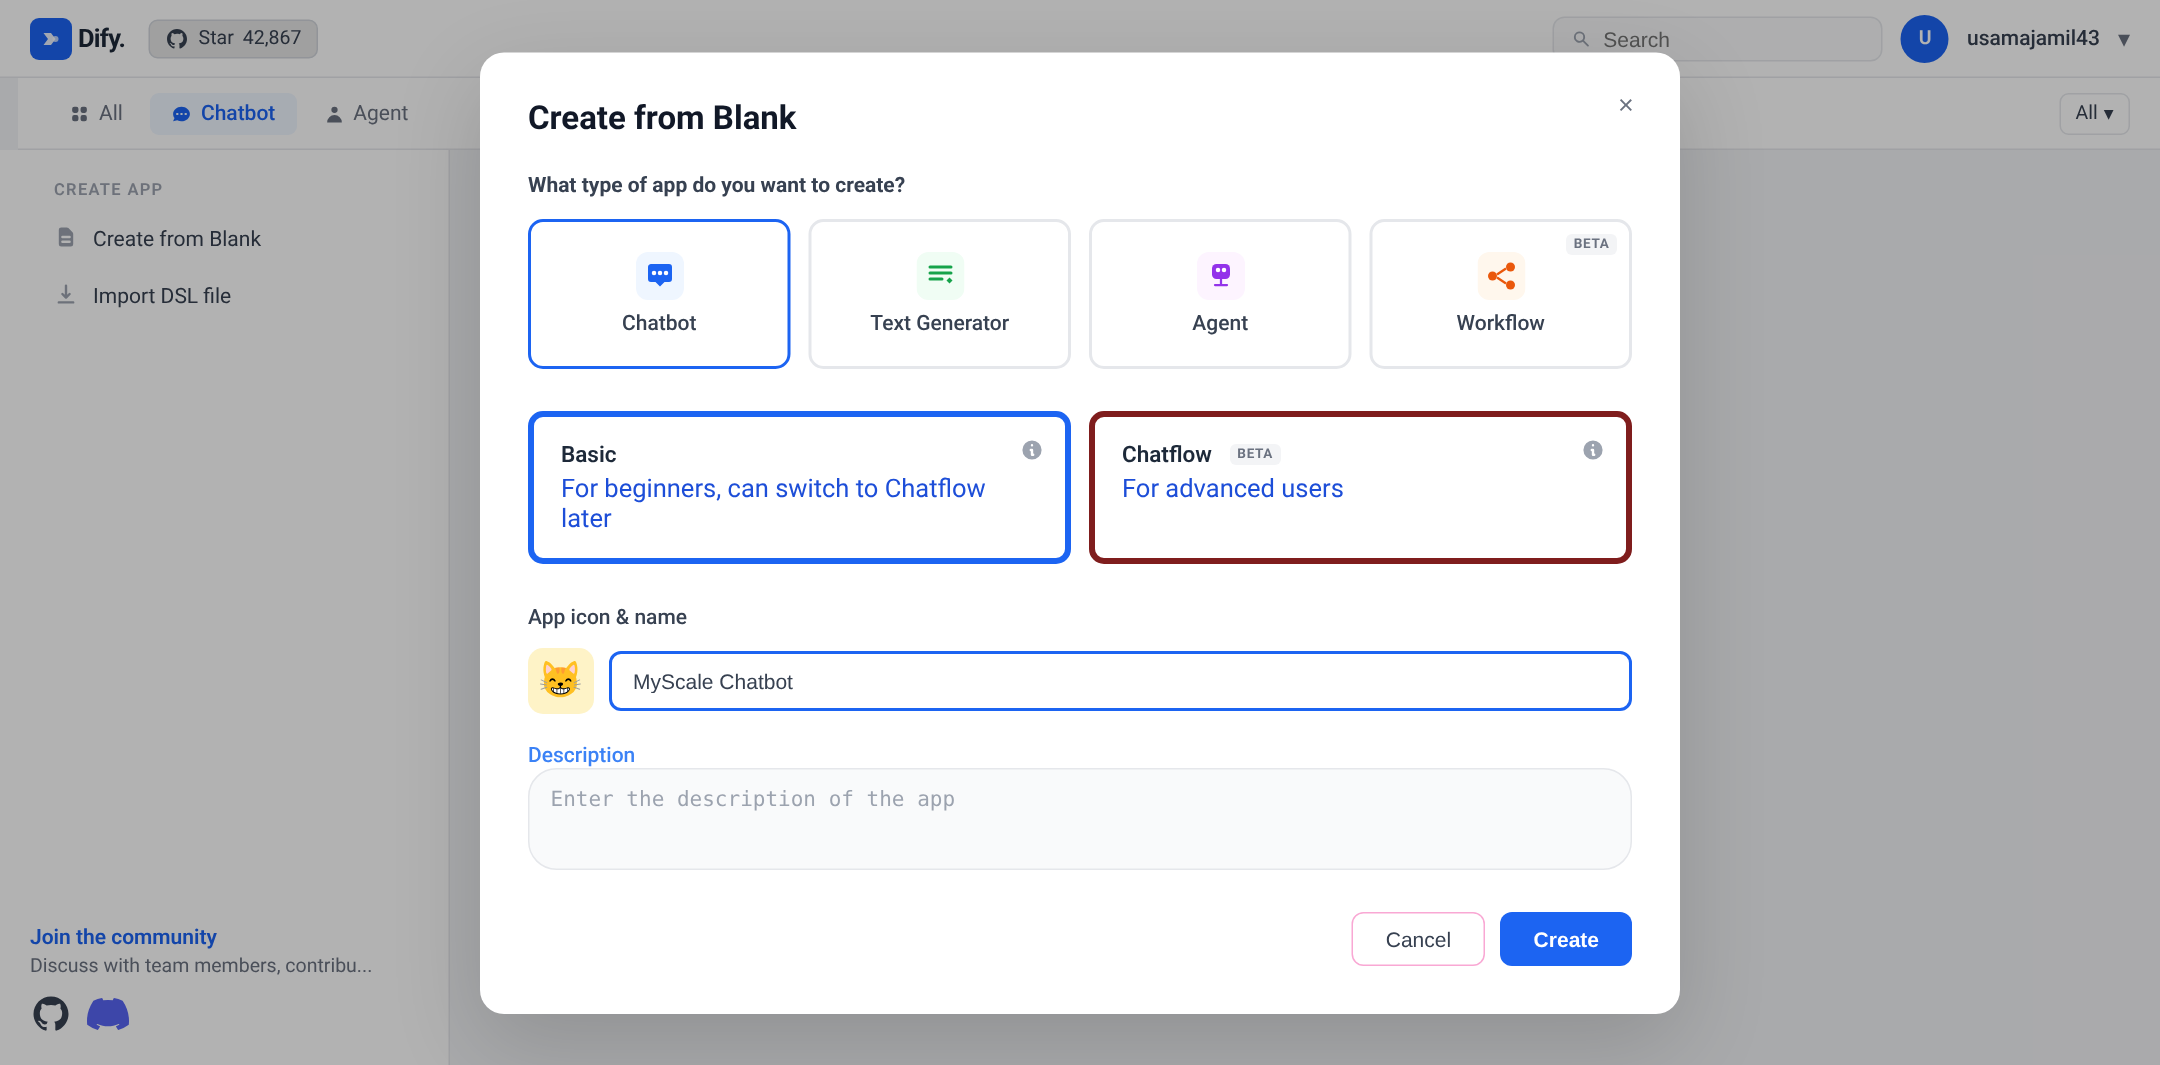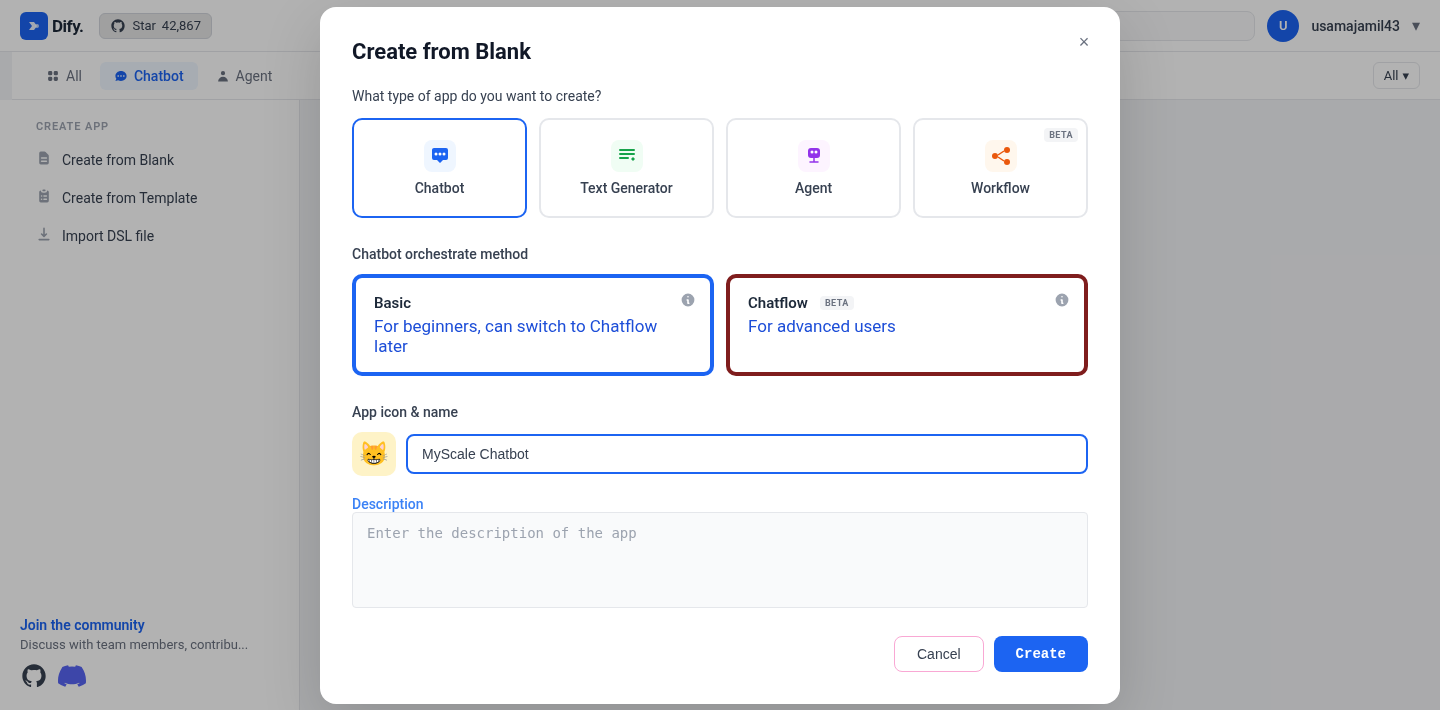--- a/index.html
+++ b/index.html
@@ -246,21 +246,21 @@
       justify-content: center;
       color: #6b7280;
       font-size: 18px;
     }
 
     
     .section-question {
       font-size: 14px;
       color: #374151;
       margin-bottom: 14px;
-      font-weight: 400;
+      font-weight: 700;
     }
 
     
     .app-type-cards {
       display: grid;
       grid-template-columns: repeat(4, 1fr);
       gap: 12px;
       margin-bottom: 28px;
     }
     .app-type-card {
@@ -397,23 +397,23 @@
 
     
     .description-label {
       font-size: 14px;
       font-weight: 500;
       color: #3b82f6;
       margin-bottom: 0;
     }
     .description-textarea {
       width: 100%;
-      height: 96px;
+      height: 68px;
       border: 1px solid #e5e7eb;
-      border-radius: 4px;
+      border-radius: 19px;
       padding: 12px 14px;
       font-size: 14px;
       color: #374151;
       resize: none;
       outline: none;
       background: #f9fafb;
       margin-bottom: 24px;
     }
     .description-textarea::placeholder { color: #9ca3af; }
 
@@ -435,21 +435,20 @@
     }
     .btn-create {
       padding: 9px 22px;
       border: none;
       border-radius: 8px;
       background: #1c64f2;
       font-size: 14px;
       color: #fff;
       cursor: pointer;
       font-weight: 600;
-      font-family: Liberation Mono, monospace;
     }
   </style>
 </head>
 <body>
 
 <div class="bg-page"></div>
 
 <div class="topbar">
   <div class="topbar-logo">
     <div class="logo-icon">
@@ -516,29 +515,20 @@
 
   <div class="sidebar-item">
     <span class="sidebar-item-icon">
       <svg width="16" height="16" viewBox="0 0 20 20" fill="#9ca3af">
         <path fill-rule="evenodd" d="M4 4a2 2 0 012-2h4.586A2 2 0 0112 2.586L15.414 6A2 2 0 0116 7.414V16a2 2 0 01-2 2H6a2 2 0 01-2-2V4zm2 6a1 1 0 011-1h6a1 1 0 110 2H7a1 1 0 01-1-1zm1 3a1 1 0 100 2h6a1 1 0 100-2H7z" clip-rule="evenodd"></path>
       </svg>
     </span>
     <span>Create from Blank</span>
   </div>
 
-  <div class="sidebar-item">
-    <span class="sidebar-item-icon">
-      <svg width="16" height="16" viewBox="0 0 20 20" fill="#9ca3af">
-        <path d="M9 2a1 1 0 000 2h2a1 1 0 100-2H9z"></path>
-        <path fill-rule="evenodd" d="M4 5a2 2 0 012-2 3 3 0 003 3h2a3 3 0 003-3 2 2 0 012 2v11a2 2 0 01-2 2H6a2 2 0 01-2-2V5zm3 4a1 1 0 000 2h.01a1 1 0 100-2H7zm3 0a1 1 0 000 2h3a1 1 0 100-2h-3zm-3 4a1 1 0 100 2h.01a1 1 0 100-2H7zm3 0a1 1 0 100 2h3a1 1 0 100-2h-3z" clip-rule="evenodd"></path>
-      </svg>
-    </span>
-    <span>Create from Template</span>
-  </div>
 
   <div class="sidebar-item">
     <span class="sidebar-item-icon">
       <svg width="16" height="16" viewBox="0 0 20 20" fill="#9ca3af">
         <path fill-rule="evenodd" d="M3 17a1 1 0 011-1h12a1 1 0 110 2H4a1 1 0 01-1-1zm3.293-7.707a1 1 0 011.414 0L9 10.586V3a1 1 0 112 0v7.586l1.293-1.293a1 1 0 111.414 1.414l-3 3a1 1 0 01-1.414 0l-3-3a1 1 0 010-1.414z" clip-rule="evenodd"></path>
       </svg>
     </span>
     <span>Import DSL file</span>
   </div>
 
@@ -623,21 +613,20 @@
             <circle cx="22" cy="22" r="3" fill="#ea580c"></circle>
             <line x1="13" y1="15" x2="19" y2="11" stroke="#ea580c" stroke-width="1.5"></line>
             <line x1="13" y1="17" x2="19" y2="21" stroke="#ea580c" stroke-width="1.5"></line>
           </svg>
         </div>
         <div class="card-label">Workflow</div>
       </div>
     </div>
 
     
-    <p class="orchestrate-label">Chatbot orchestrate method</p>
 
     <div class="orchestrate-cards">
 
       <div class="orchestrate-card selected">
         <div class="orchestrate-card-header">
           <span class="orchestrate-card-title">Basic</span>
         </div>
         <div class="orchestrate-card-desc">For beginners, can switch to Chatflow later</div>
         <span class="orchestrate-info">
           <svg width="16" height="16" viewBox="0 0 20 20" fill="#9ca3af">

